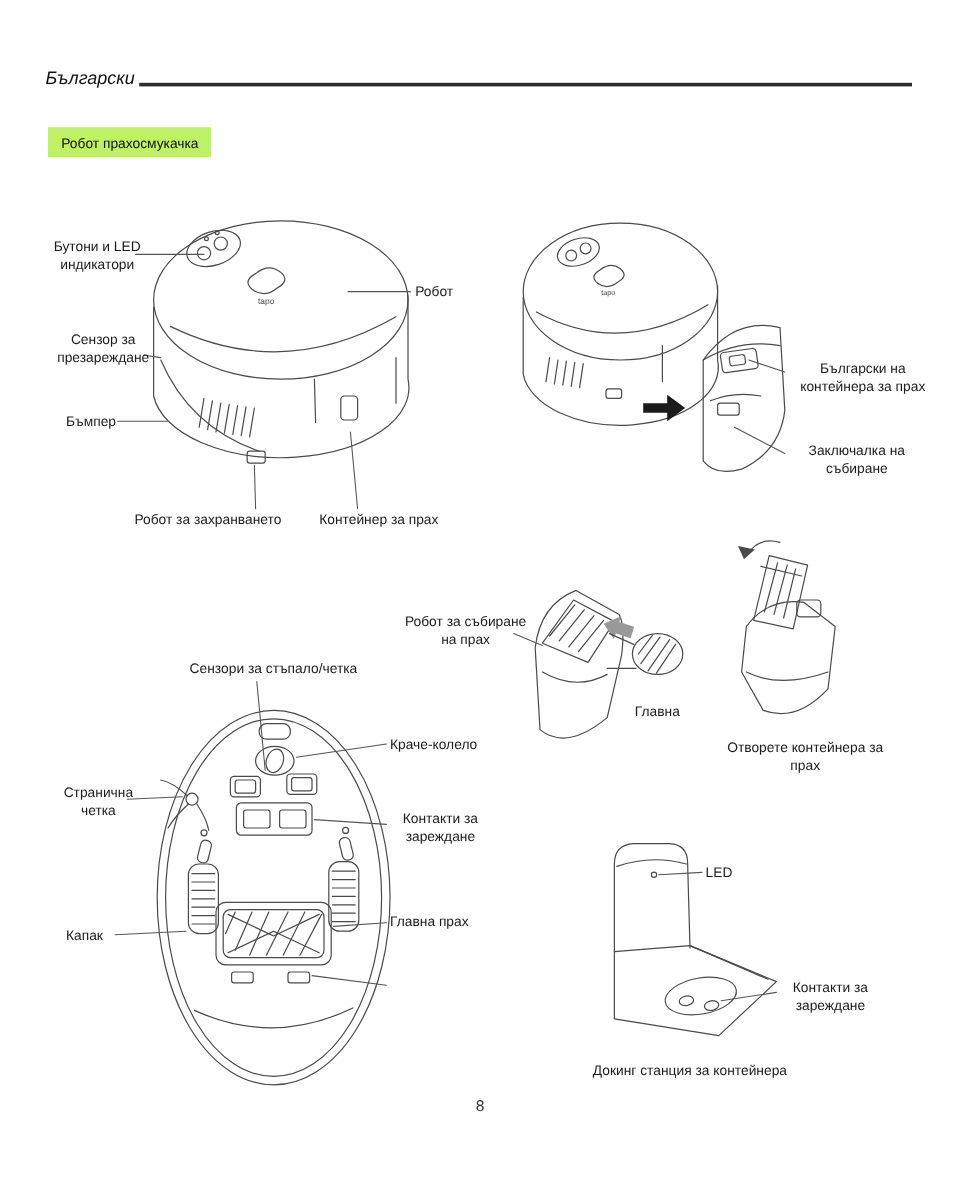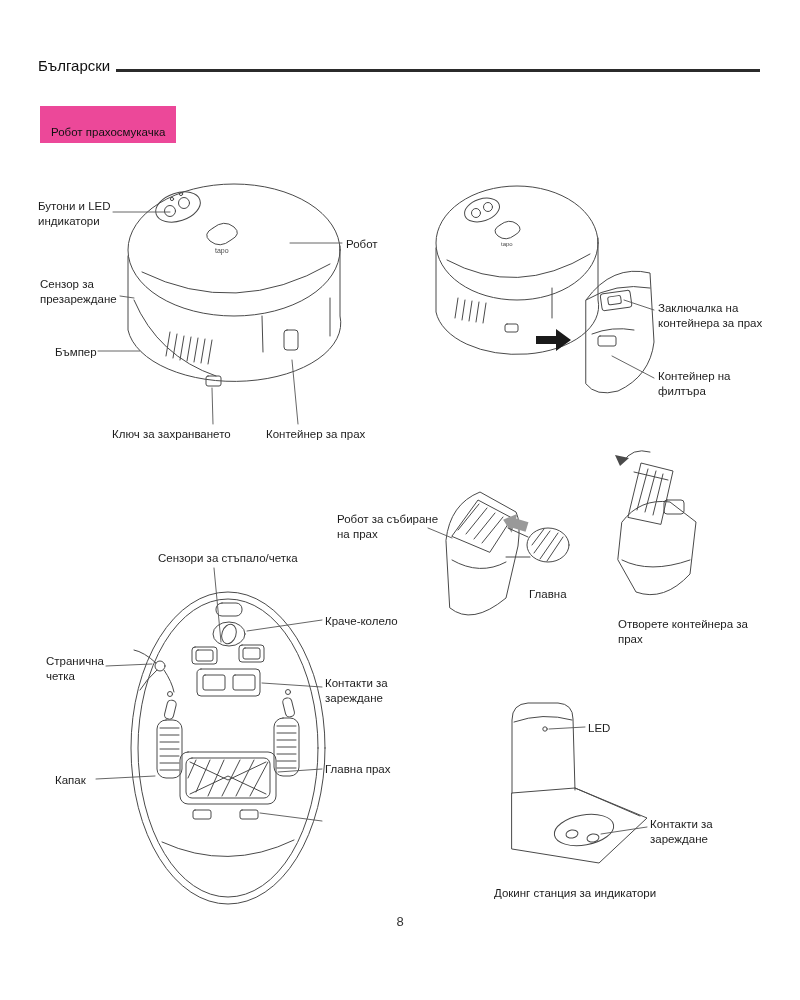--- a/index.html
+++ b/index.html
@@ -4,28 +4,28 @@
 <style>
   * { margin:0; padding:0; box-sizing:border-box; }
   html,body { background:#ffffff; }
   body {
     width:800px; height:1000px;
     font-family:"Liberation Sans", sans-serif;
     color:#1a1a1a;
   }
   .page { position:relative; width:800px; height:1000px; background:#ffffff; overflow:hidden; }
   .art { position:absolute; left:0; top:0; }
-  .lbl { position:absolute; font-size:11.5px; line-height:1.32; color:#1c1c1c; }
-  .center { text-align:left; }
-  .header-lang { position:absolute; left:38px; top:57px; font-size:15px; color:#111; }
+  .lbl { position:absolute; font-size:11.5px; line-height:1.32; color:#1c1c1c;text-align:center; }
+  .center { text-align:center; }
+  .header-lang { position:absolute; left:38px; top:57px; font-size:15px; color:#111;font-style:italic; }
   .header-rule { position:absolute; left:116px; top:69px; width:644px; height:2.5px; background:#2b2b2b; }
   .section-badge {
     position:absolute; left:40px; top:106px;
-    background:#ec4899; color:#101010;
-    font-size:11.5px; padding:20px 11px 5px 11px;
+    background:#bef264; color:#101010;
+    font-size:11.5px; padding:8px 11px 5px 11px;
   }
   .caption { position:absolute; font-size:11.5px; color:#1c1c1c; }
   .pagenum { position:absolute; left:0; top:914px; width:800px; text-align:center; font-size:13px; color:#333; }
 </style>
 </head>
 <body>
 
 <div class="page">
 
   <svg class="art" width="800" height="1000" viewBox="0 0 800 1000">
@@ -159,35 +159,35 @@
   </svg>
 
   <div class="header-lang">Български</div>
   <div class="header-rule"></div>
   <div class="section-badge">Робот прахосмукачка</div>
 
   <div class="lbl" style="left:38px;top:199px;width:86px">Бутони и LED индикатори</div>
   <div class="lbl" style="left:346px;top:237px">Робот</div>
   <div class="lbl center" style="left:40px;top:277px;width:92px">Сензор за презареждане</div>
   <div class="lbl" style="left:55px;top:345px">Бъмпер</div>
-  <div class="lbl" style="left:112px;top:427px">Ключ за захранването</div>
+  <div class="lbl" style="left:112px;top:427px">Робот за захранването</div>
   <div class="lbl" style="left:266px;top:427px">Контейнер за прах</div>
 
-  <div class="lbl" style="left:658px;top:301px;width:122px">Заключалка на контейнера за прах</div>
-  <div class="lbl" style="left:658px;top:369px;width:112px">Контейнер на филтъра</div>
+  <div class="lbl" style="left:658px;top:301px;width:122px">Български на контейнера за прах</div>
+  <div class="lbl" style="left:658px;top:369px;width:112px">Заключалка на събиране</div>
   <div class="lbl" style="left:337px;top:512px;width:102px">Робот за събиране на прах</div>
   <div class="lbl" style="left:529px;top:587px">Главна</div>
-  <div class="lbl" style="left:618px;top:617px;width:138px">Отворете контейнера за прах</div>
+  <div class="lbl" style="left:602px;top:617px;width:138px">Отворете контейнера за прах</div>
 
   <div class="lbl" style="left:158px;top:551px">Сензори за стъпало/четка</div>
   <div class="lbl" style="left:325px;top:614px">Краче-колело</div>
   <div class="lbl center" style="left:46px;top:654px;width:72px">Странична четка</div>
   <div class="lbl" style="left:325px;top:676px;width:84px">Контакти за зареждане</div>
   <div class="lbl" style="left:55px;top:773px">Капак</div>
   <div class="lbl" style="left:325px;top:762px">Главна прах</div>
 
   <div class="lbl" style="left:588px;top:721px">LED</div>
   <div class="lbl" style="left:650px;top:817px;width:84px">Контакти за зареждане</div>
-  <div class="caption" style="left:494px;top:887px">Докинг станция за индикатори</div>
+  <div class="caption" style="left:494px;top:887px">Докинг станция за контейнера</div>
 
   <div class="pagenum">8</div>
 
 </div>
 
 </body></html>

